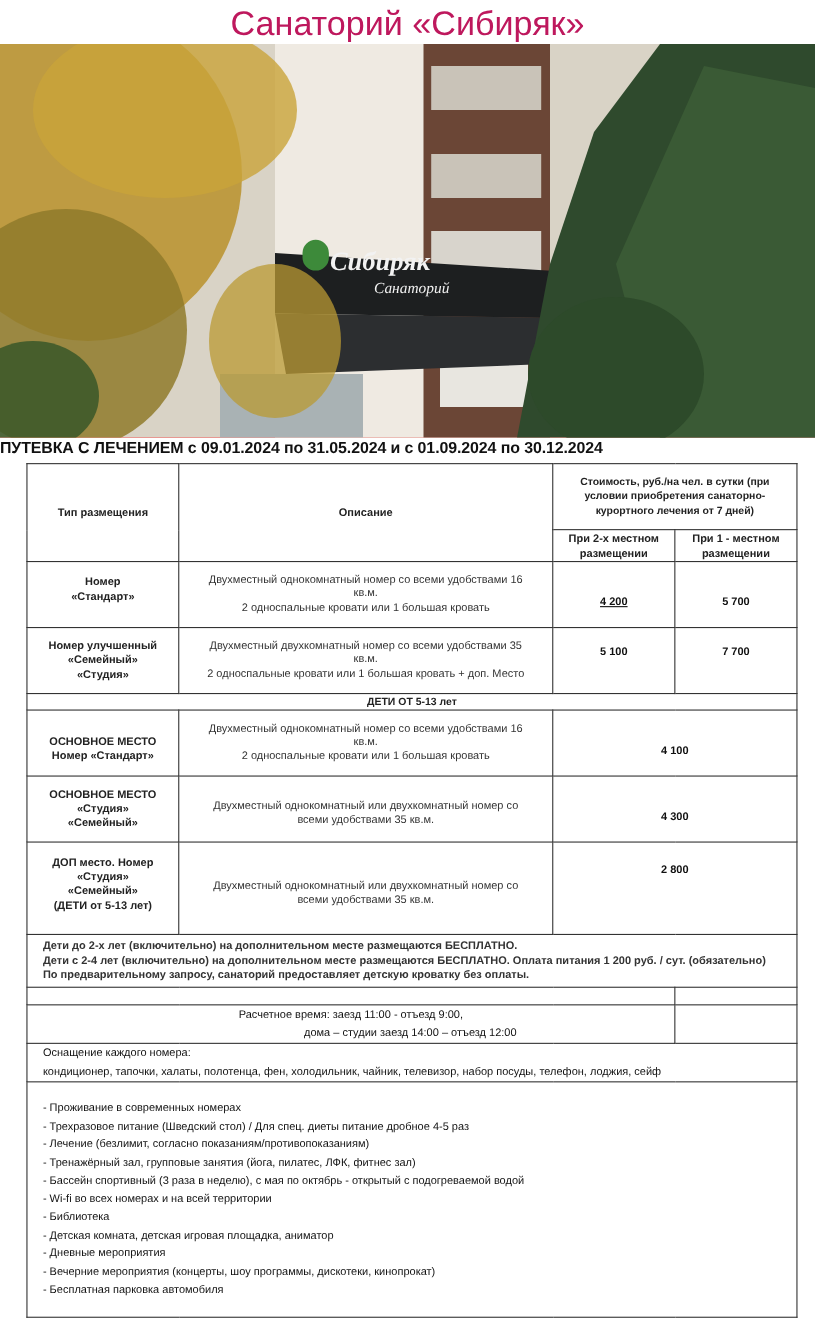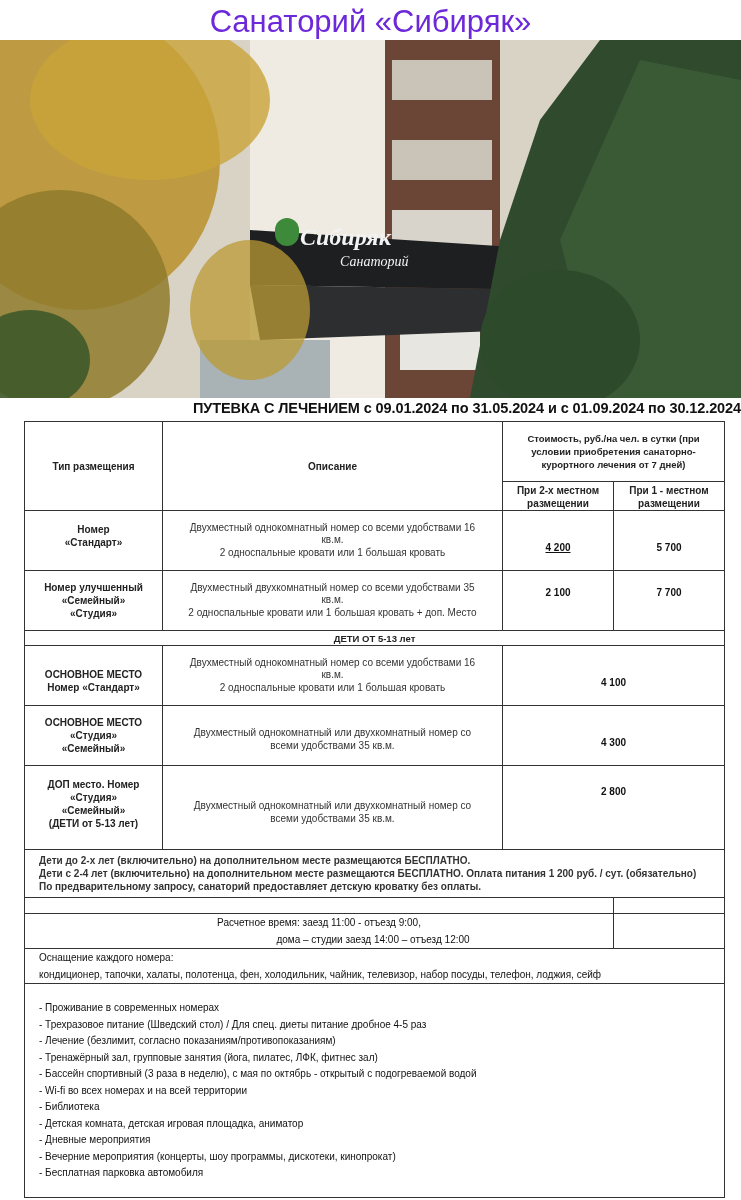--- a/index.html
+++ b/index.html
@@ -1,19 +1,19 @@
 <!DOCTYPE html>
 <html><head>
 <meta charset="utf-8">
 <style>
   html, body { margin:0; padding:0; background:#fff; }
   body { width:741px; height:1200px; position:relative; overflow:hidden; font-family:"Liberation Sans", sans-serif; color:#222; }
-  .title { position:absolute; left:0; top:2px; width:741px; text-align:center; font-size:31px; color:#6d28d9; line-height:40px; }
+  .title { position:absolute; left:0; top:2px; width:741px; text-align:center; font-size:31px; color:#be185d; line-height:40px; }
   .photo { position:absolute; left:0; top:40px; width:741px; height:358px; overflow:hidden; background:#ef4444; }
-  .subtitle { position:absolute; left:0; top:400px; width:741px; text-align:right; font-size:14.5px; font-weight:bold; color:#111; letter-spacing:-0.1px; }
+  .subtitle { position:absolute; left:0; top:400px; width:741px; text-align:left; font-size:14.5px; font-weight:bold; color:#111; letter-spacing:-0.1px; }
   table.main { position:absolute; left:24px; top:421px; width:700px; border-collapse:collapse; table-layout:fixed; }
   table.main td { border:1.5px solid #333; text-align:center; vertical-align:middle; font-size:10px; padding:0 4px; }
   .b { font-weight:bold; }
   .desc { color:#333; font-size:10px; line-height:12.5px; }
   .price { font-weight:bold; font-size:12.5px; color:#111; }
   .note { text-align:left !important; font-weight:bold; font-size:10px; line-height:13px; padding:2px 14px !important; color:#333; }
   .check { text-align:right; font-size:13px; line-height:17px; padding:0 14px !important; color:#111; }
   .equip { text-align:left !important; font-size:9.5px; line-height:17px; padding:0 14px !important; color:#111; }
   .list { text-align:left !important; vertical-align:top !important; padding:16px 14px 0 14px !important; font-size:9.5px; color:#111; }
   .list div { line-height:16.5px; }
@@ -92,21 +92,21 @@
     <td class="b" style="line-height:13px;">
       <div>Номер улучшенный</div>
       <div>«Семейный»</div>
       <div>«Студия»</div>
     </td>
     <td class="desc">
       <div>Двухместный двухкомнатный номер со всеми удобствами 35</div>
       <div>кв.м.</div>
       <div>2 односпальные кровати или 1 большая кровать + доп. Место</div>
     </td>
-    <td class="price" style="vertical-align:top; padding-top:16px;">2 100</td>
+    <td class="price" style="vertical-align:top; padding-top:16px;">5 100</td>
     <td class="price" style="vertical-align:top; padding-top:16px;">7 700</td>
   </tr>
 
   <tr style="height:15px">
     <td colspan="4" class="b" style="font-size:9.5px;">ДЕТИ ОТ 5-13 лет</td>
   </tr>
 
   <tr style="height:60px">
     <td class="b" style="padding-top:10px; line-height:13px;">
       <div>ОСНОВНОЕ МЕСТО</div>

